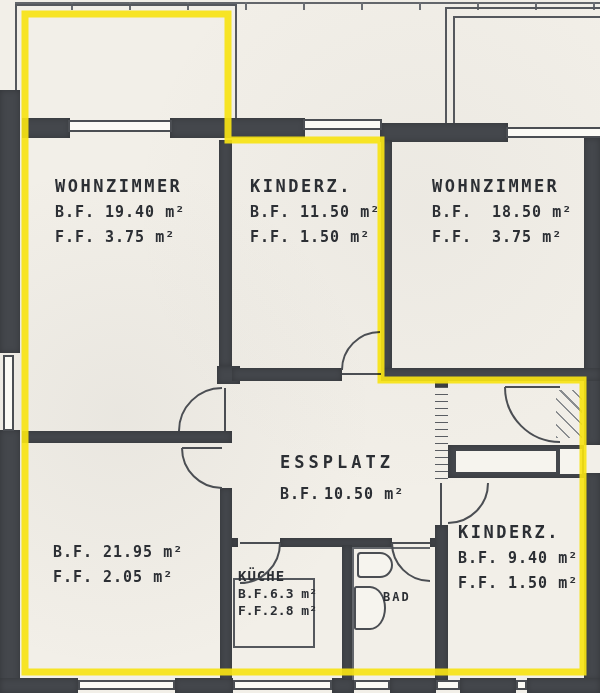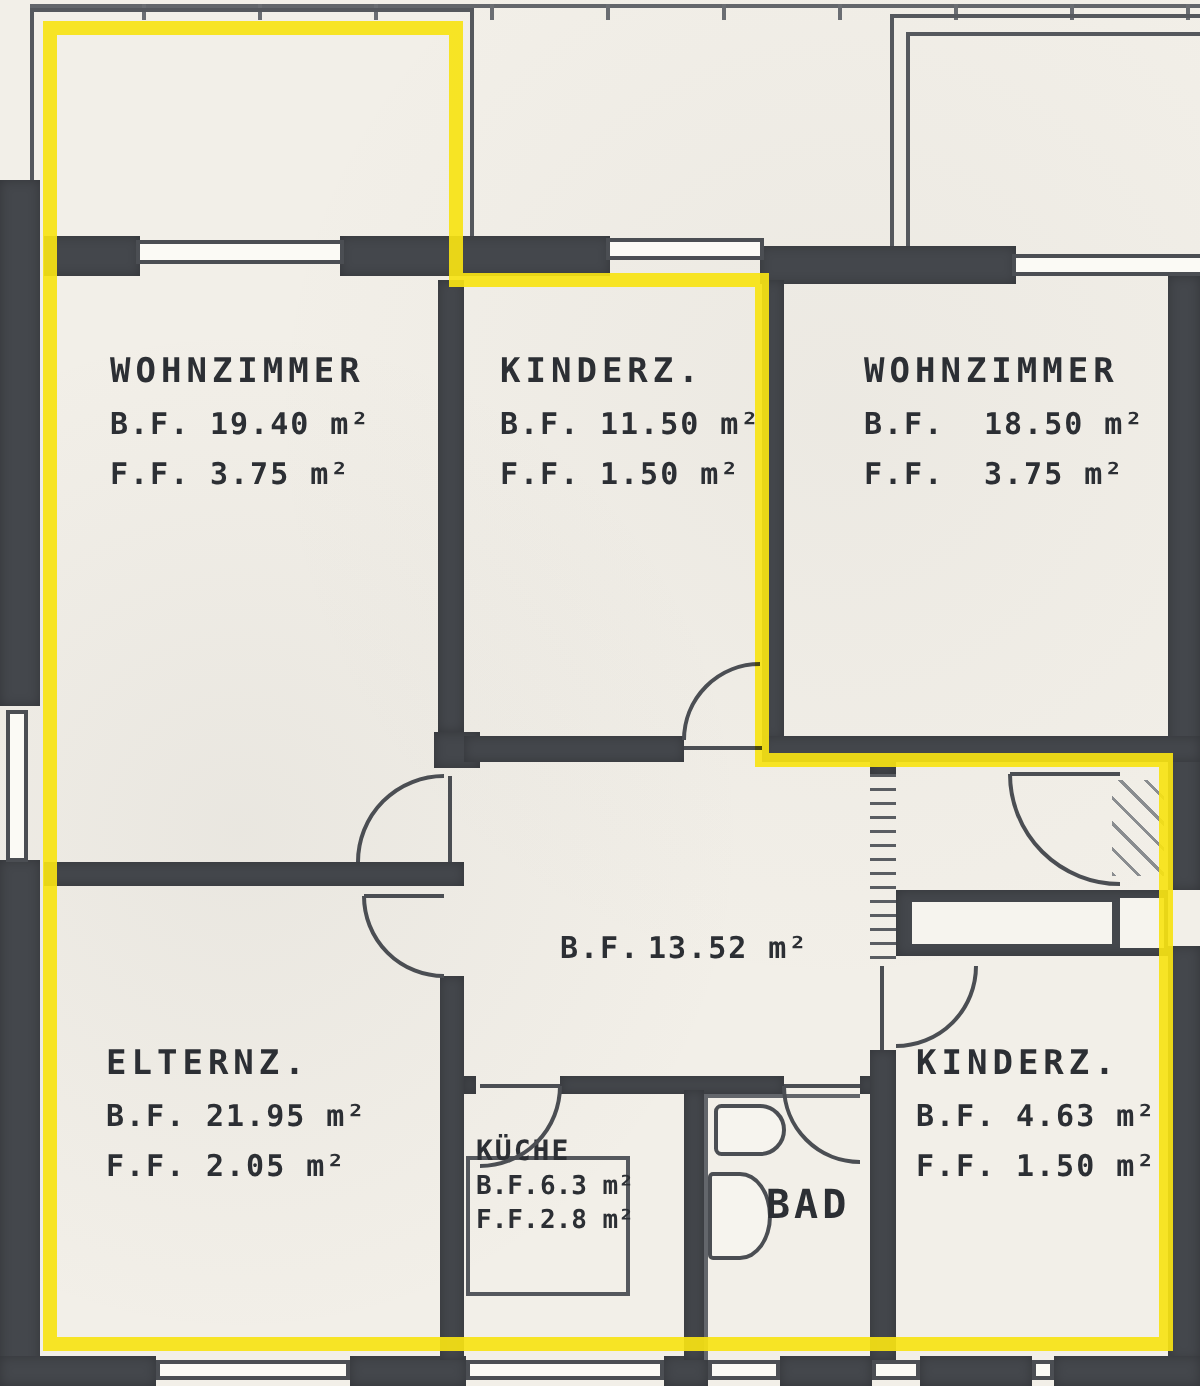--- a/index.html
+++ b/index.html
@@ -146,59 +146,59 @@
         <span class="rk" style="width:60px;">B.F.</span>
         <span>18.50 m²</span>
       </div>
     <div class="rrow">
         <span class="rk" style="width:60px;">F.F.</span>
         <span>3.75 m²</span>
       </div>
   </div>
 
   <div class="room-label" style="left:53px;top:522px;">
-    <div class="rname">ELTERNZ.</div>
     <div class="rrow">
         <span class="rk">B.F.</span>
         <span>21.95 m²</span>
       </div>
     <div class="rrow">
         <span class="rk">F.F.</span>
         <span>2.05 m²</span>
       </div>
   </div>
 
   <div class="room-label" style="left:280px;top:452px;">
+    <div class="rname" style="letter-spacing:4px;">ESSPLATZ</div>
     <div class="rrow" style="margin-top:13px;">
         <span class="rk" style="width:44px;">B.F.</span>
-        <span>13.52 m²</span>
+        <span>10.50 m²</span>
       </div>
   </div>
 
   <div class="room-label small" style="left:238px;top:568px;">
     <div class="rname">KÜCHE</div>
     <div class="rrow">
         <span class="rk">B.F.</span>
         <span>6.3 m²</span>
       </div>
     <div class="rrow">
         <span class="rk">F.F.</span>
         <span>2.8 m²</span>
       </div>
   </div>
 
   <div class="room-label" style="left:383px;top:590px;">
-    <div class="rname" style="font-size:20px;letter-spacing:2px;">BAD</div>
+    <div class="rname" style="font-size:12px;letter-spacing:2px;">BAD</div>
   </div>
 
   <div class="room-label" style="left:458px;top:522px;">
     <div class="rname">KINDERZ.</div>
     <div class="rrow">
         <span class="rk">B.F.</span>
-        <span>4.63 m²</span>
+        <span>9.40 m²</span>
       </div>
     <div class="rrow">
         <span class="rk">F.F.</span>
         <span>1.50 m²</span>
       </div>
   </div>
 
 </div>
 
 </body></html>

